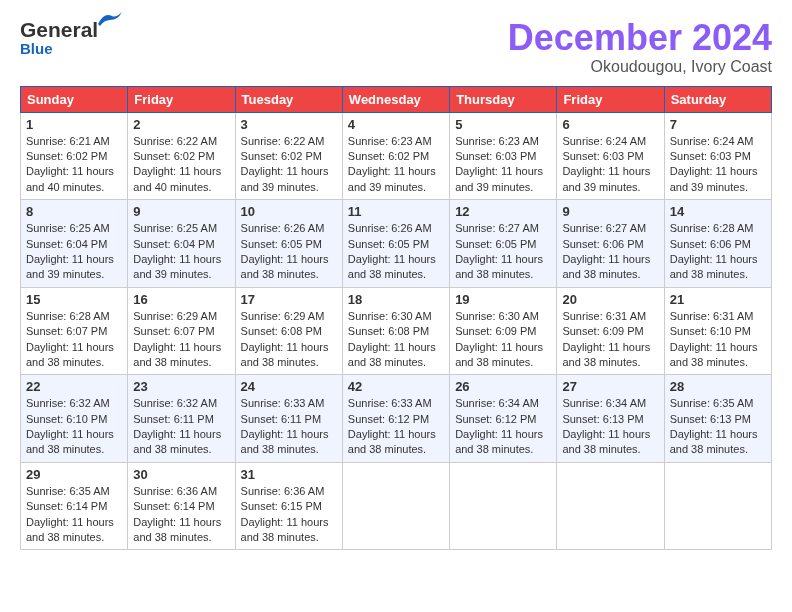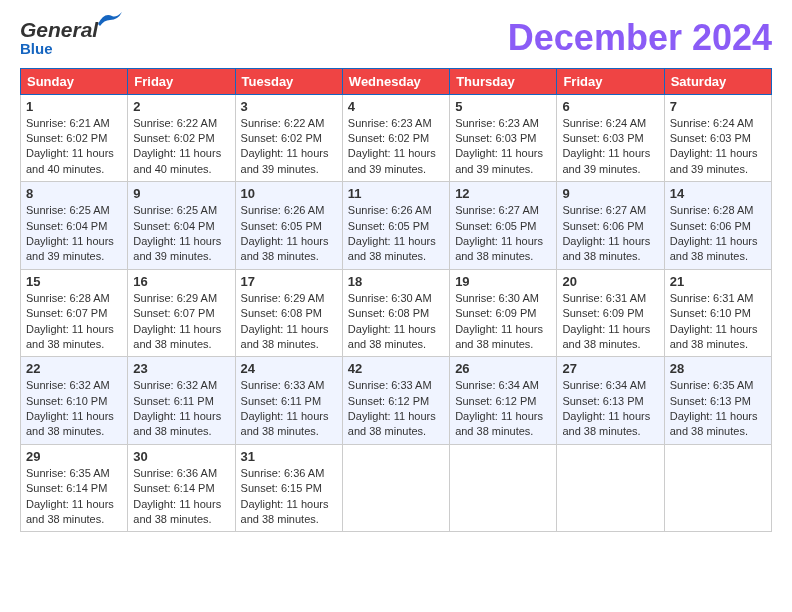--- a/index.html
+++ b/index.html
@@ -83,33 +83,34 @@
       background: #fff !important;
     }
   </style>
 </head>
 <body>
 
 <div class="page">
   <div class="header">
     <div class="logo">
       <div style="display:flex;align-items:center;gap:2px;">
-        <div style="position:relative;display:inline-block;font-style:italic;">
+        <div style="position:relative;display:inline-block;">
           <span style="font-size:21px;font-weight:bold;color:#333;">General</span>
           
           <svg width="28" height="18" viewBox="0 0 28 18" style="position:absolute;top:-8px;right:-26px;">
             <path d="M2 14 Q8 2 16 6 Q20 8 26 2 Q22 10 14 10 Q8 10 4 16 Z" fill="#1565c0"></path>
           </svg>
         </div>
         <span style="display:inline-block;width:26px;"></span>
       </div>
       <span style="font-size:15px;font-weight:bold;color:#1565c0;margin-top:-2px;">Blue</span>
     </div>
     <div class="title-block">
       <div class="month-title">December 2024</div>
+      <div class="subtitle">Okoudougou, Ivory Coast</div>
     </div>
   </div>
 
   <table>
     <thead>
       <tr>
         <th>Sunday</th>
         <th>Friday</th>
         <th>Tuesday</th>
         <th>Wednesday</th>

